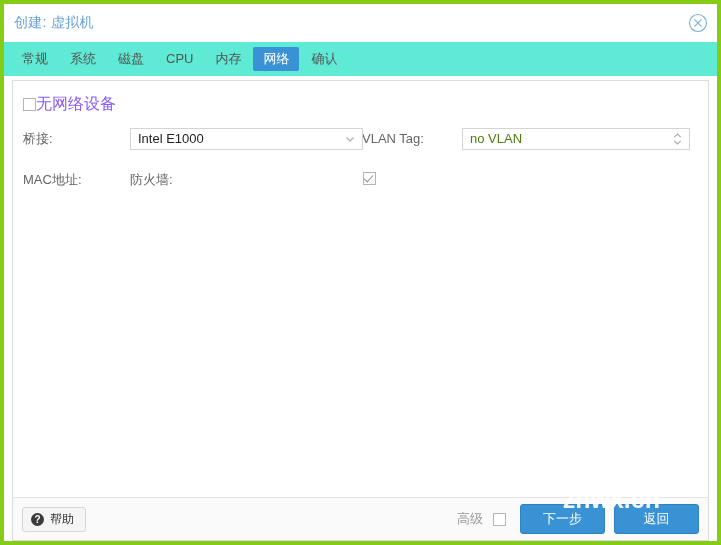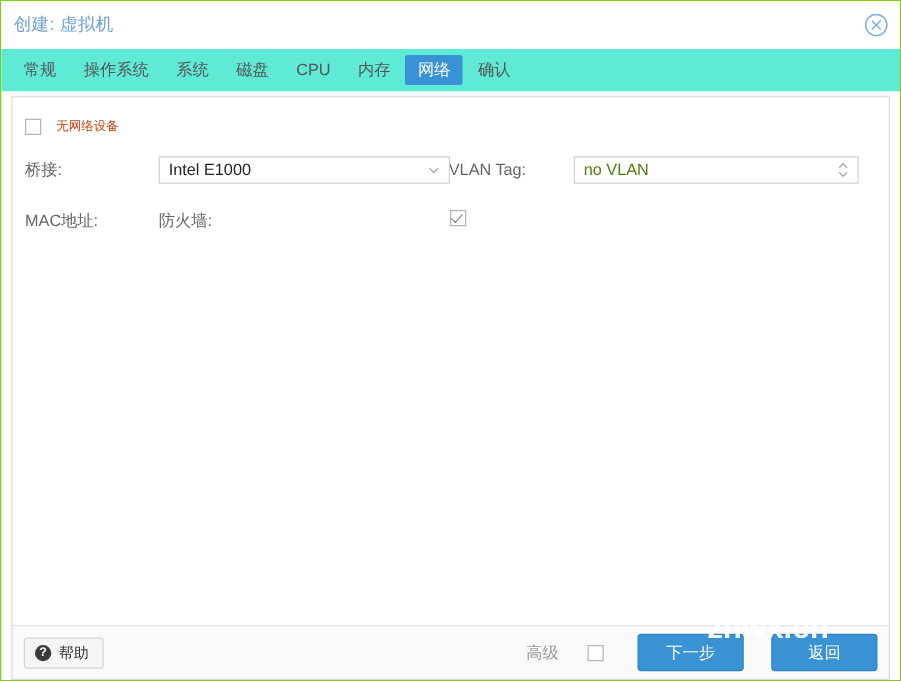--- a/index.html
+++ b/index.html
@@ -14,21 +14,21 @@
     -webkit-font-smoothing: antialiased;
     overflow: hidden;
   }
 
   .dialog {
     position: relative;
     width: 721px;
     height: 545px;
     background: #ffffff;
     box-sizing: border-box;
-    border: 1px solid #84cc16;
+    border: 4px solid #84cc16;
     display: flex;
     flex-direction: column;
   }
 
   
   .titlebar {
     position: relative;
     height: 38px;
     flex: 0 0 38px;
     background: #ffffff;
@@ -92,23 +92,23 @@
     overflow: hidden;
   }
 
   .nodev-row {
     display: flex;
     align-items: center;
     height: 22px;
     margin-bottom: 9px;
   }
   .nodev-label {
-    font-size: 10px;
-    color: #c2410c;
-    margin-left: 12px;
+    font-size: 16px;
+    color: #8b5cf6;
+    margin-left: 0;
   }
 
   .form-grid {
     display: grid;
     grid-template-columns: 107px 232px 100px 237px;
     grid-auto-rows: 29px;
     row-gap: 12px;
     align-items: center;
   }
   .field-label {
@@ -221,21 +221,21 @@
     font-size: 10px;
     line-height: 13px;
     text-align: center;
     font-weight: bold;
     flex: 0 0 auto;
   }
   .footer-right {
     margin-left: auto;
     display: flex;
     align-items: center;
-    gap: 16px;
+    gap: 3px;
   }
   .adv-label {
     font-size: 13px;
     color: #9b9b9b;
     margin-right: 7px;
   }
   .adv-cb { margin-right: 11px; }
   .btn-blue {
     background: #3892d4;
     border: 1px solid #3081c0;
@@ -280,21 +280,20 @@
       <svg width="20" height="20" viewBox="0 0 20 20">
         <circle cx="10" cy="10" r="8.5" fill="none" stroke="#7fb0dd" stroke-width="1.2"></circle>
         <line x1="6.4" y1="6.4" x2="13.6" y2="13.6" stroke="#7fb0dd" stroke-width="1.2"></line>
         <line x1="13.6" y1="6.4" x2="6.4" y2="13.6" stroke="#7fb0dd" stroke-width="1.2"></line>
       </svg>
     </span>
   </div>
 
   <div class="tabbar">
     <div class="tab">常规</div>
-    <div class="tab">操作系统</div>
     <div class="tab">系统</div>
     <div class="tab">磁盘</div>
     <div class="tab">CPU</div>
     <div class="tab">内存</div>
     <div class="tab active">网络</div>
     <div class="tab">确认</div>
   </div>
 
   <div class="content">
 

